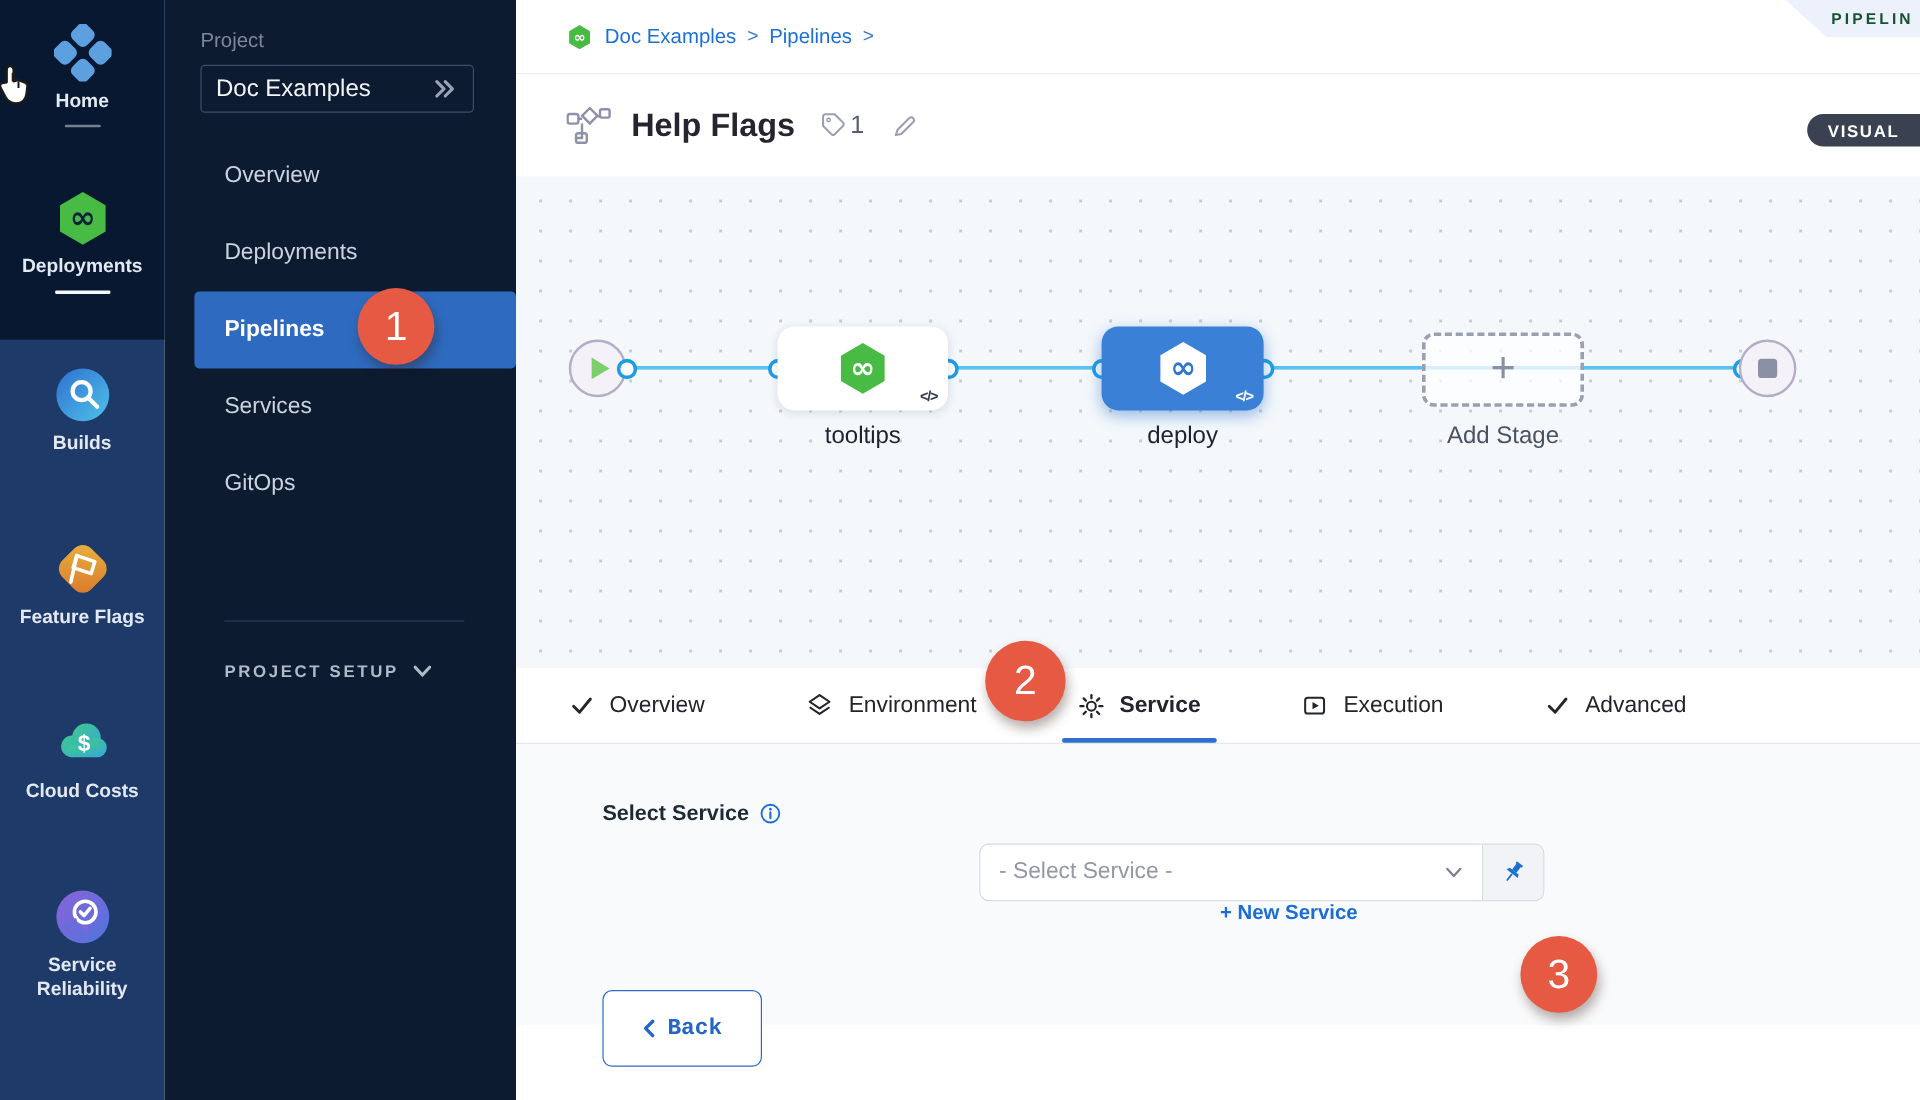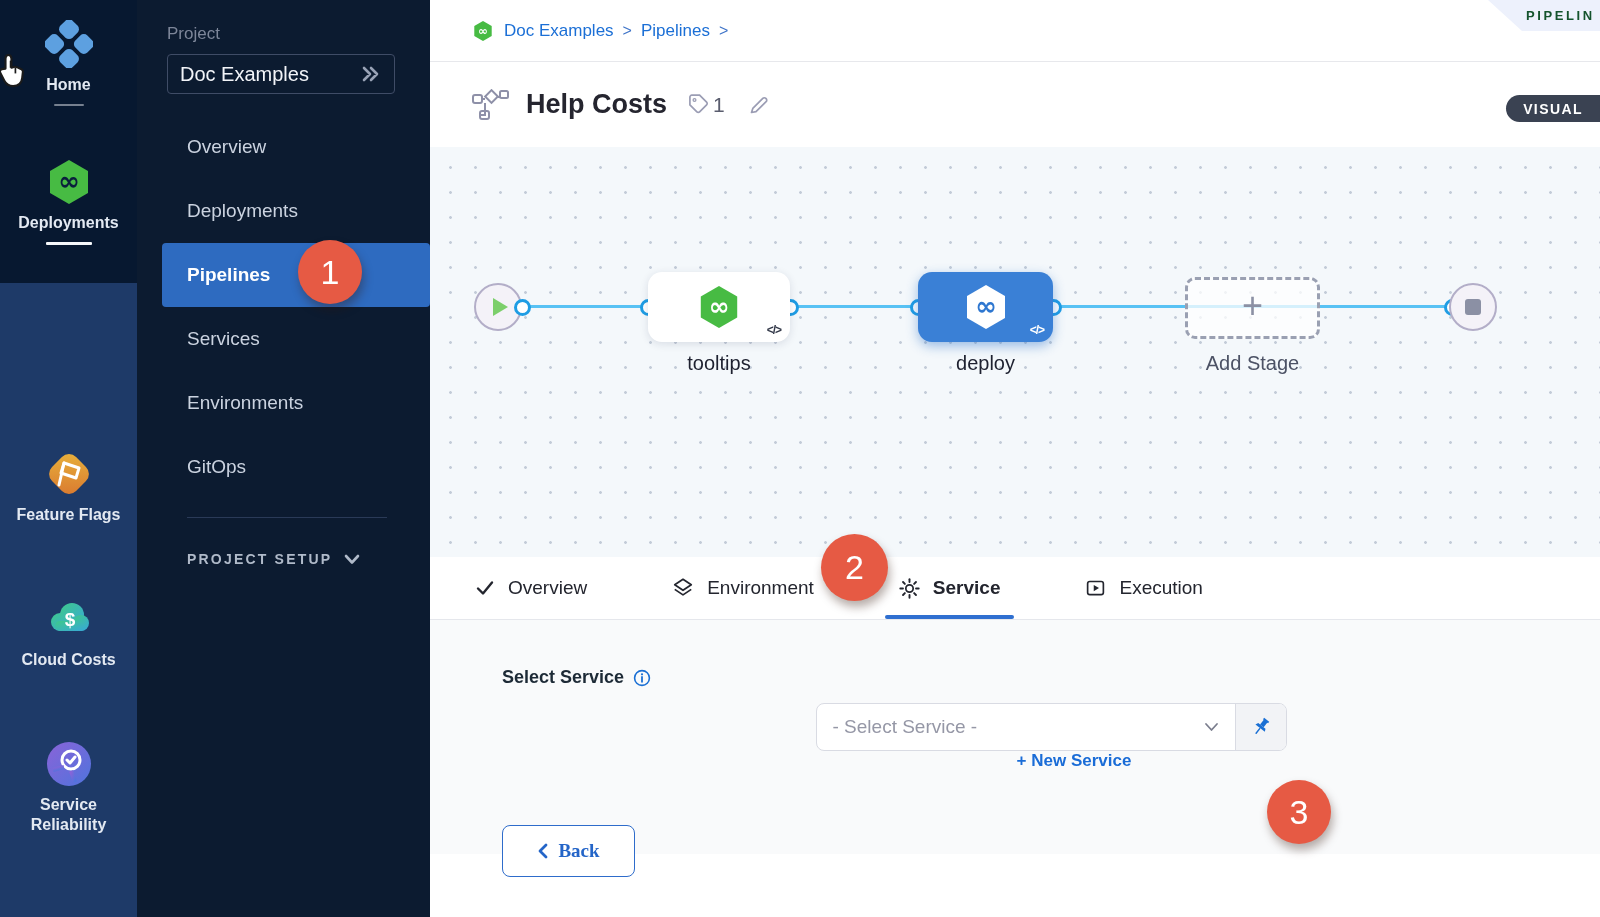--- a/index.html
+++ b/index.html
@@ -81,21 +81,21 @@
   .panel { position:relative; height:234px; background:#f9fafb; padding:47px 0 0 72px; }
   .field-label { display:flex; align-items:center; gap:9px; margin-bottom:15px; }
   .field-label span { font-size:18px; font-weight:700; color:#1d2a36; }
   .select-row { position:relative; display:flex; align-items:center;flex-direction:column; }
   .select-wrap { display:flex; width:471px; height:48px; border:1px solid #d9dbe3; border-radius:8px; background:#fff; overflow:hidden; }
   .select-box { flex:1; display:flex; align-items:center; padding:0 16px; cursor:pointer; }
   .select-placeholder { flex:1; font-size:19px; color:#9597a6; }
   .pin-box { width:51px; border-left:1px solid #d9dbe3; background:#f2f3f6; display:flex; align-items:center; justify-content:center; cursor:pointer; }
   .new-service { margin-left:46px; font-size:17px; font-weight:700; color:#1a6cd7; cursor:pointer; }
   .btn-row { display:flex; margin-top:54px; gap:20px; }
-  .btn { height:52px; border-radius:8px; display:flex; align-items:center; justify-content:center; gap:10px; font-size:19px; font-weight:700; cursor:pointer; font-family:Liberation Serif, serif; }
+  .btn { height:64px; border-radius:8px; display:flex; align-items:center; justify-content:center; gap:10px; font-size:19px; font-weight:700; cursor:pointer; font-family:Liberation Mono, monospace; }
   .btn-back { width:133px; background:#fff; border:1.5px solid #2e6ccb; color:#2465c8; }
   .btn-continue { width:178px; background:#2e6ccb; border:none; color:#fff; }
 </style>
 </head>
 <body>
 
 <div class="app">
 
   <aside class="mod-sidebar">
     <div class="mod-top-bg"></div>
@@ -115,20 +115,34 @@
 
     <div class="mod-item" style="top:158px">
       <svg width="48" height="48" viewBox="0 0 48 48">
         <polygon points="24,2 43,13 43,35 24,46 5,35 5,13" fill="#47bb43"></polygon>
         <text x="24" y="32" text-anchor="middle" font-size="26" font-weight="bold" fill="#0a1f3c" font-family="DejaVu Sans, sans-serif">∞</text>
       </svg>
       <div class="mod-label">Deployments</div>
       <div class="mod-underline active"></div>
     </div>
 
+    <div class="mod-item" style="top:305px">
+      <svg width="48" height="48" viewBox="0 0 48 48">
+        <defs>
+            <linearGradient id="gb" x1="0" y1="0" x2="1" y2="1">
+          <stop offset="0" stop-color="#2f6fd0"></stop>
+              <stop offset="1" stop-color="#4fc3e8"></stop>
+            </linearGradient>
+          </defs>
+        <circle cx="24" cy="24" r="22" fill="url(#gb)"></circle>
+        <circle cx="23" cy="21" r="7.5" stroke="#fff" stroke-width="3.5" fill="none"></circle>
+        <line x1="28.5" y1="26.5" x2="36" y2="34" stroke="#fff" stroke-width="3.5" stroke-linecap="round"></line>
+      </svg>
+      <div class="mod-label">Builds</div>
+    </div>
 
     <div class="mod-item" style="top:450px">
       <svg width="48" height="48" viewBox="0 0 48 48">
         <defs>
             <linearGradient id="gf" x1="0" y1="0" x2="1" y2="1">
           <stop offset="0" stop-color="#e8b33c"></stop>
               <stop offset="1" stop-color="#d9772f"></stop>
             </linearGradient>
           </defs>
         <rect x="7" y="7" width="34" height="34" rx="10" transform="rotate(45 24 24)" fill="url(#gf)"></rect>
@@ -196,23 +210,20 @@
       <div class="proj-item">
           <span>Deployments</span>
         </div>
       <div class="proj-item selected">
           <span>Pipelines</span>
         </div>
       <div class="proj-item">
           <span>Services</span>
         </div>
       <div class="proj-item">
-          <span>Environments</span>
-        </div>
-      <div class="proj-item">
           <span>GitOps</span>
         </div>
     </div>
 
     <div class="proj-divider"></div>
 
     <div class="proj-setup">
       <span>PROJECT SETUP</span>
       <svg width="16" height="11" viewBox="0 0 16 11">
         <path d="M2 2 L8 8.5 L14 2" stroke="#b0bac9" stroke-width="2.6" fill="none" stroke-linecap="round" stroke-linejoin="round"></path>
@@ -239,21 +250,21 @@
     </div>
 
     <div class="title-bar">
       <svg width="38" height="32" viewBox="0 0 38 32">
         <rect x="1" y="6" width="9" height="8" rx="2" stroke="#8e90a8" stroke-width="2" fill="none"></rect>
         <rect x="15" y="3" width="9" height="9" transform="rotate(45 19.5 7.5)" stroke="#8e90a8" stroke-width="2" fill="none"></rect>
         <rect x="28" y="2" width="8" height="7" rx="1.5" stroke="#8e90a8" stroke-width="2" fill="none"></rect>
         <rect x="8" y="22" width="9" height="8" rx="2" stroke="#8e90a8" stroke-width="2" fill="none"></rect>
         <path d="M10 10 H13 M26 8 H28 M13 14 L13 26 H8" stroke="#8e90a8" stroke-width="2" fill="none"></path>
       </svg>
-      <h1 class="page-title">Help Costs</h1>
+      <h1 class="page-title">Help Flags</h1>
       <div class="tag-wrap">
         <svg width="24" height="24" viewBox="0 0 24 24">
           <path d="M14.6 2.2 L21.6 9.2 a1.9 1.9 0 0 1 0 2.7 l-7 7 a1.9 1.9 0 0 1 -2.7 0 L4.9 11.9 V4.1 a1.9 1.9 0 0 1 1.9 -1.9 Z" stroke="#9b9db4" stroke-width="1.7" fill="#fff"></path>
           <circle cx="9.5" cy="7" r="1.4" stroke="#9b9db4" stroke-width="1.3" fill="none"></circle>
         </svg>
         <span class="tag-count">1</span>
       </div>
       <div class="pencil-wrap">
         <svg width="24" height="24" viewBox="0 0 24 24">
           <path d="M4.5 19.5 L5.8 15.4 L15.8 5.4 a2.1 2.1 0 0 1 3 0 l.3 .3 a2.1 2.1 0 0 1 0 3 L9 18.7 Z" stroke="#9b9db4" stroke-width="1.7" fill="none" stroke-linejoin="round"></path>
@@ -333,20 +344,26 @@
           </g>
         </svg>
         <span>Service</span>
       </div>
       <div class="tab">
         <svg width="21" height="21" viewBox="0 0 24 24">
           <rect x="3" y="4" width="18" height="15" rx="2.5" stroke="#23252e" stroke-width="1.9" fill="none"></rect>
           <polygon points="10,8 16,11.5 10,15" fill="#23252e"></polygon>
         </svg>
         <span>Execution</span>
+      </div>
+      <div class="tab">
+        <svg width="20" height="20" viewBox="0 0 20 20">
+          <path d="M3 10.5 L8 15.5 L17 4.5" stroke="#23252e" stroke-width="2.4" fill="none" stroke-linecap="round" stroke-linejoin="round"></path>
+        </svg>
+        <span>Advanced</span>
       </div>
       <div class="badge badge-2">2</div>
     </div>
 
     <div class="panel">
       <div class="field-label">
         <span>Select Service</span>
         <svg width="18" height="18" viewBox="0 0 18 18">
           <circle cx="9" cy="9" r="7.4" stroke="#1a6fd4" stroke-width="1.6" fill="none"></circle>
           <circle cx="9" cy="5.3" r="1.1" fill="#1a6fd4"></circle>

